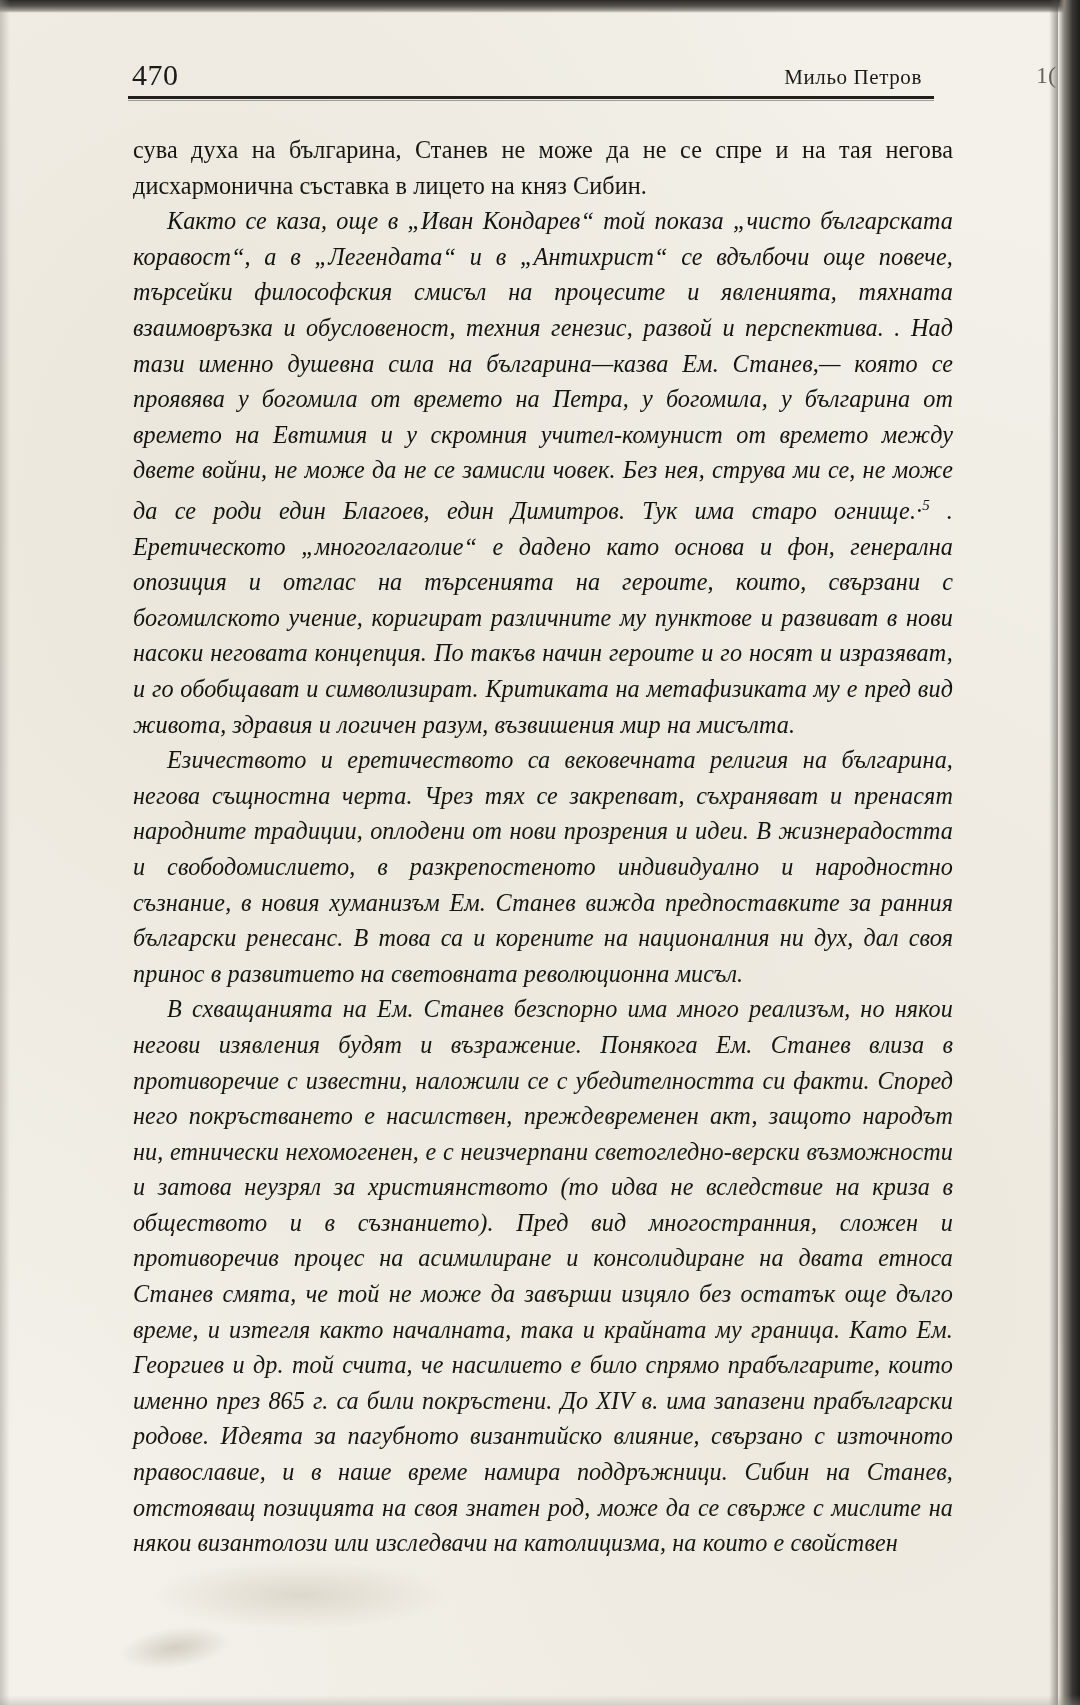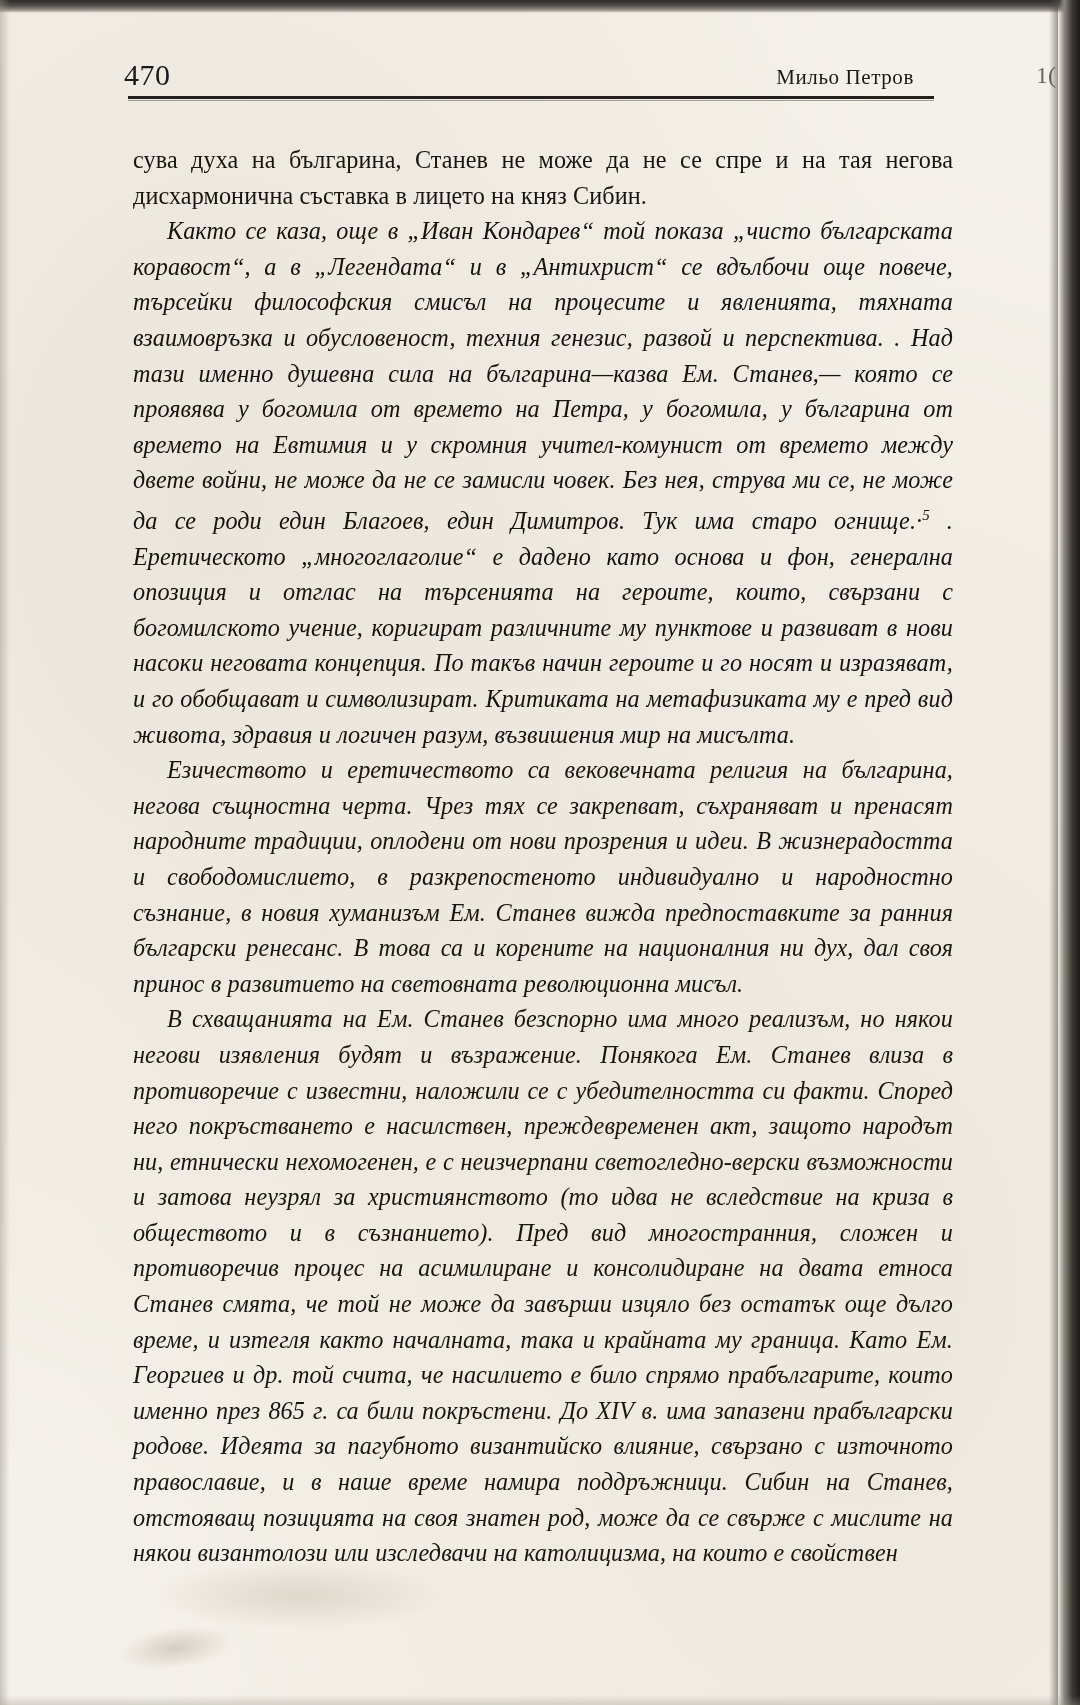--- a/index.html
+++ b/index.html
@@ -52,21 +52,21 @@
     position: absolute;
     bottom: 0; left: 0;
     width: 1080px; height: 10px;
     background: linear-gradient(to top, rgba(160,156,147,0.35) 0%, rgba(244,241,234,0) 100%);
   }
 
   
   .header {
     position: absolute;
     top: 58px;
-    left: 124px;
+    left: 132px;
     width: 790px;
     height: 36px;
   }
   .folio {
     position: absolute;
     left: 0;
     top: 0;
     font-size: 30px;
     color: #1a1a1a;
     letter-spacing: 0.5px;
@@ -102,21 +102,21 @@
     top: 62px;
     right: 24px;
     font-size: 24px;
     color: #3a3631;
     opacity: 0.75;
   }
 
   
   .body-text {
     position: absolute;
-    top: 142px;
+    top: 132px;
     left: 133px;
     width: 820px;
     font-size: 24.2px;
     line-height: 35.6px;
     color: #16150f;
     text-align: justify;
     text-justify: inter-word;
     letter-spacing: 0.1px;
   }
   .body-text p {

